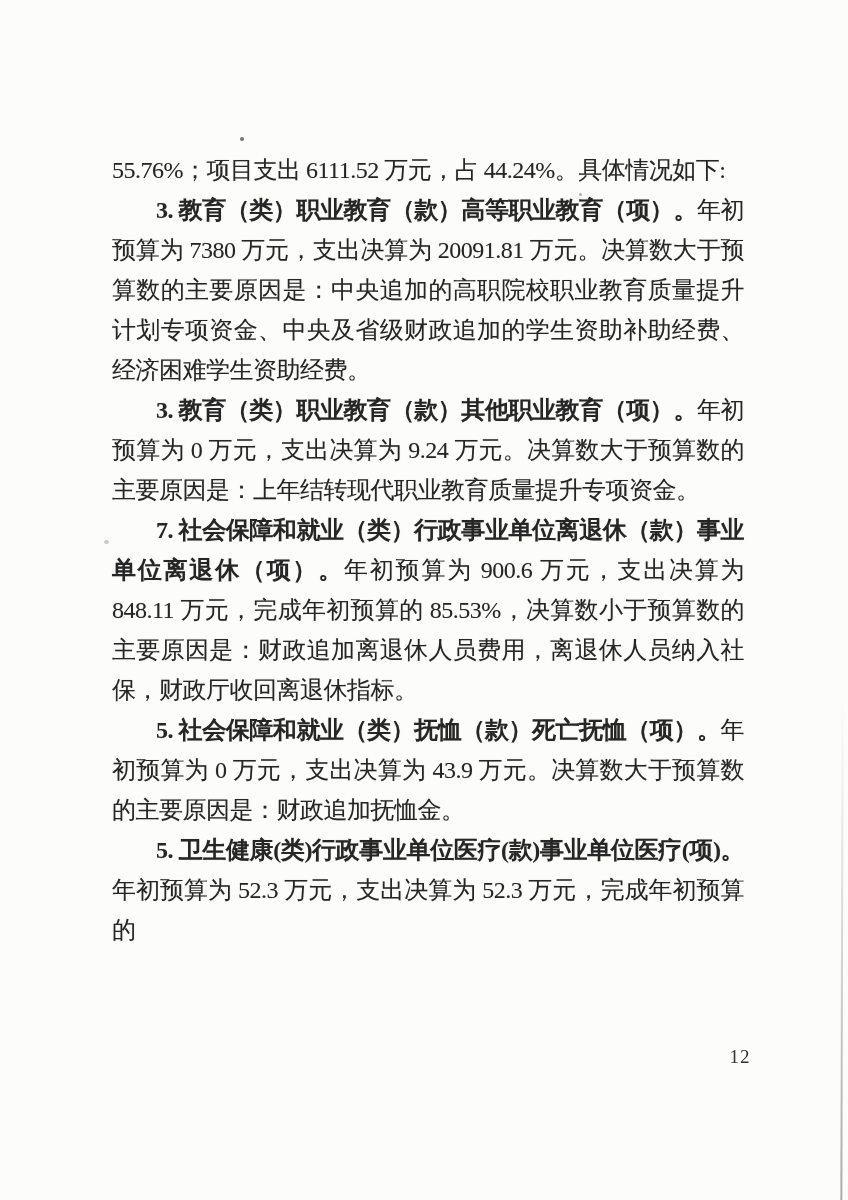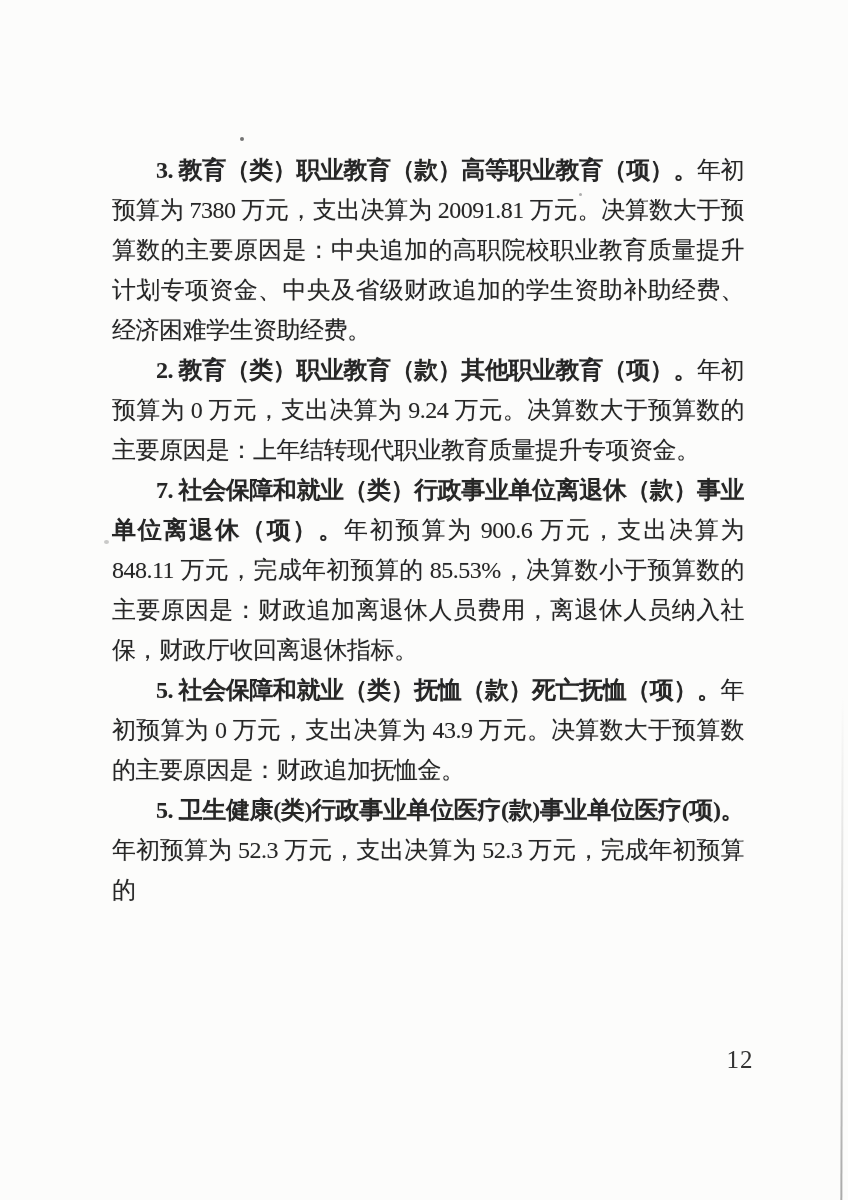--- a/index.html
+++ b/index.html
@@ -37,21 +37,21 @@
   }
   .para-heading {
     font-weight: 700;
   }
   .page-number {
     position: absolute;
     left: 720px;
     top: 1046px;
     width: 40px;
     text-align: center;
-    font-size: 25px;
+    font-size: 19px;
     letter-spacing: 1px;
     color: #333;
   }
   
   .scan-line {
     position: absolute;
     left: 841px;
     top: 697px;
     width: 2px;
     height: 503px;
@@ -69,25 +69,26 @@
   .speck-2 { left: 104px; top: 540px; width: 5px; height: 4px; background: rgba(150,150,150,0.5); }
   .speck-3 { left: 579px; top: 193px; width: 3px; height: 3px; background: rgba(110,110,110,0.55); }
 </style>
 </head>
 <body>
 
 <div class="page">
 
   <div class="content">
 
+    <p class="para continuation">55.76%；项目支出 6111.52 万元，占 44.24%。具体情况如下:</p>
 
 
     <p class="para"><b class="para-heading">3. 教育（类）职业教育（款）高等职业教育（项）。</b><span>年初预算为 7380 万元，支出决算为 20091.81 万元。决算数大于预算数的主要原因是：中央追加的高职院校职业教育质量提升计划专项资金、中央及省级财政追加的学生资助补助经费、经济困难学生资助经费。</span></p>
 
-    <p class="para"><b class="para-heading">2. 教育（类）职业教育（款）其他职业教育（项）。</b><span>年初预算为 0 万元，支出决算为 9.24 万元。决算数大于预算数的主要原因是：上年结转现代职业教育质量提升专项资金。</span></p>
+    <p class="para"><b class="para-heading">3. 教育（类）职业教育（款）其他职业教育（项）。</b><span>年初预算为 0 万元，支出决算为 9.24 万元。决算数大于预算数的主要原因是：上年结转现代职业教育质量提升专项资金。</span></p>
 
     <p class="para"><b class="para-heading">7. 社会保障和就业（类）行政事业单位离退休（款）事业单位离退休（项）。</b><span>年初预算为 900.6 万元，支出决算为 848.11 万元，完成年初预算的 85.53%，决算数小于预算数的主要原因是：财政追加离退休人员费用，离退休人员纳入社保，财政厅收回离退休指标。</span></p>
 
     <p class="para"><b class="para-heading">5. 社会保障和就业（类）抚恤（款）死亡抚恤（项）。</b><span>年初预算为 0 万元，支出决算为 43.9 万元。决算数大于预算数的主要原因是：财政追加抚恤金。</span></p>
 
     <p class="para"><b class="para-heading">5. 卫生健康(类)行政事业单位医疗(款)事业单位医疗(项)。</b><span>年初预算为 52.3 万元，支出决算为 52.3 万元，完成年初预算的</span></p>
 
   </div>
 
   <div class="page-number">12</div>

